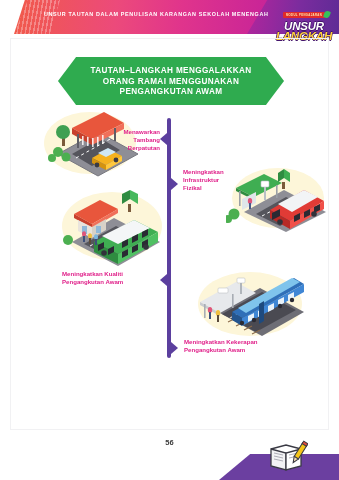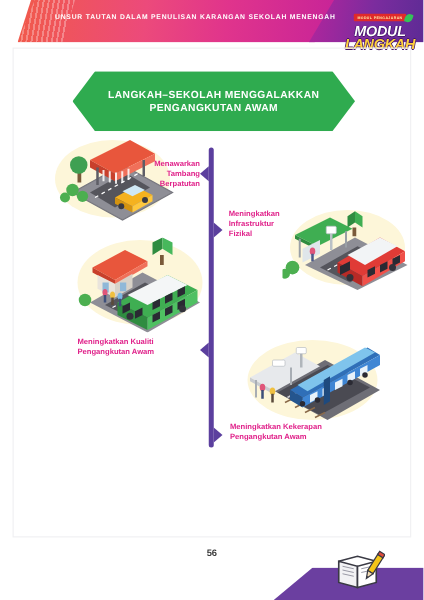--- a/index.html
+++ b/index.html
@@ -169,29 +169,30 @@
 
   <div class="header-band">
     <div class="band-left"></div>
     <div class="band-stripes"></div>
     <div class="band-right"></div>
     <div class="band-title">UNSUR TAUTAN DALAM PENULISAN KARANGAN SEKOLAH MENENGAH</div>
   </div>
 
   <div class="logo">
     <span class="logo-kicker">MODUL PENGAJARAN</span>
-    <span class="logo-word logo-w1">MODUL</span>
+    <span class="logo-word logo-w1">UNSUR</span>
     <span class="logo-word logo-w2">LANGKAH</span>
     <span class="logo-leaf"></span>
   </div>
 
   <div class="page-frame"></div>
 
   <div class="green-banner">
-    <div class="gl">LANGKAH–SEKOLAH MENGGALAKKAN</div>
+    <div class="gl">TAUTAN–LANGKAH MENGGALAKKAN</div>
+    <div class="gl">ORANG RAMAI MENGGUNAKAN</div>
     <div class="gl">PENGANGKUTAN AWAM</div>
   </div>
 
   <div class="spine"></div>
   <div class="arrow left" style="left:160px; top:133px;"></div>
   <div class="arrow right" style="left:171px; top:178px;"></div>
   <div class="arrow left" style="left:160px; top:274px;"></div>
   <div class="arrow right" style="left:171px; top:342px;"></div>
 
   <div class="blob" style="left:44px; top:112px; width:92px; height:62px;"></div>

